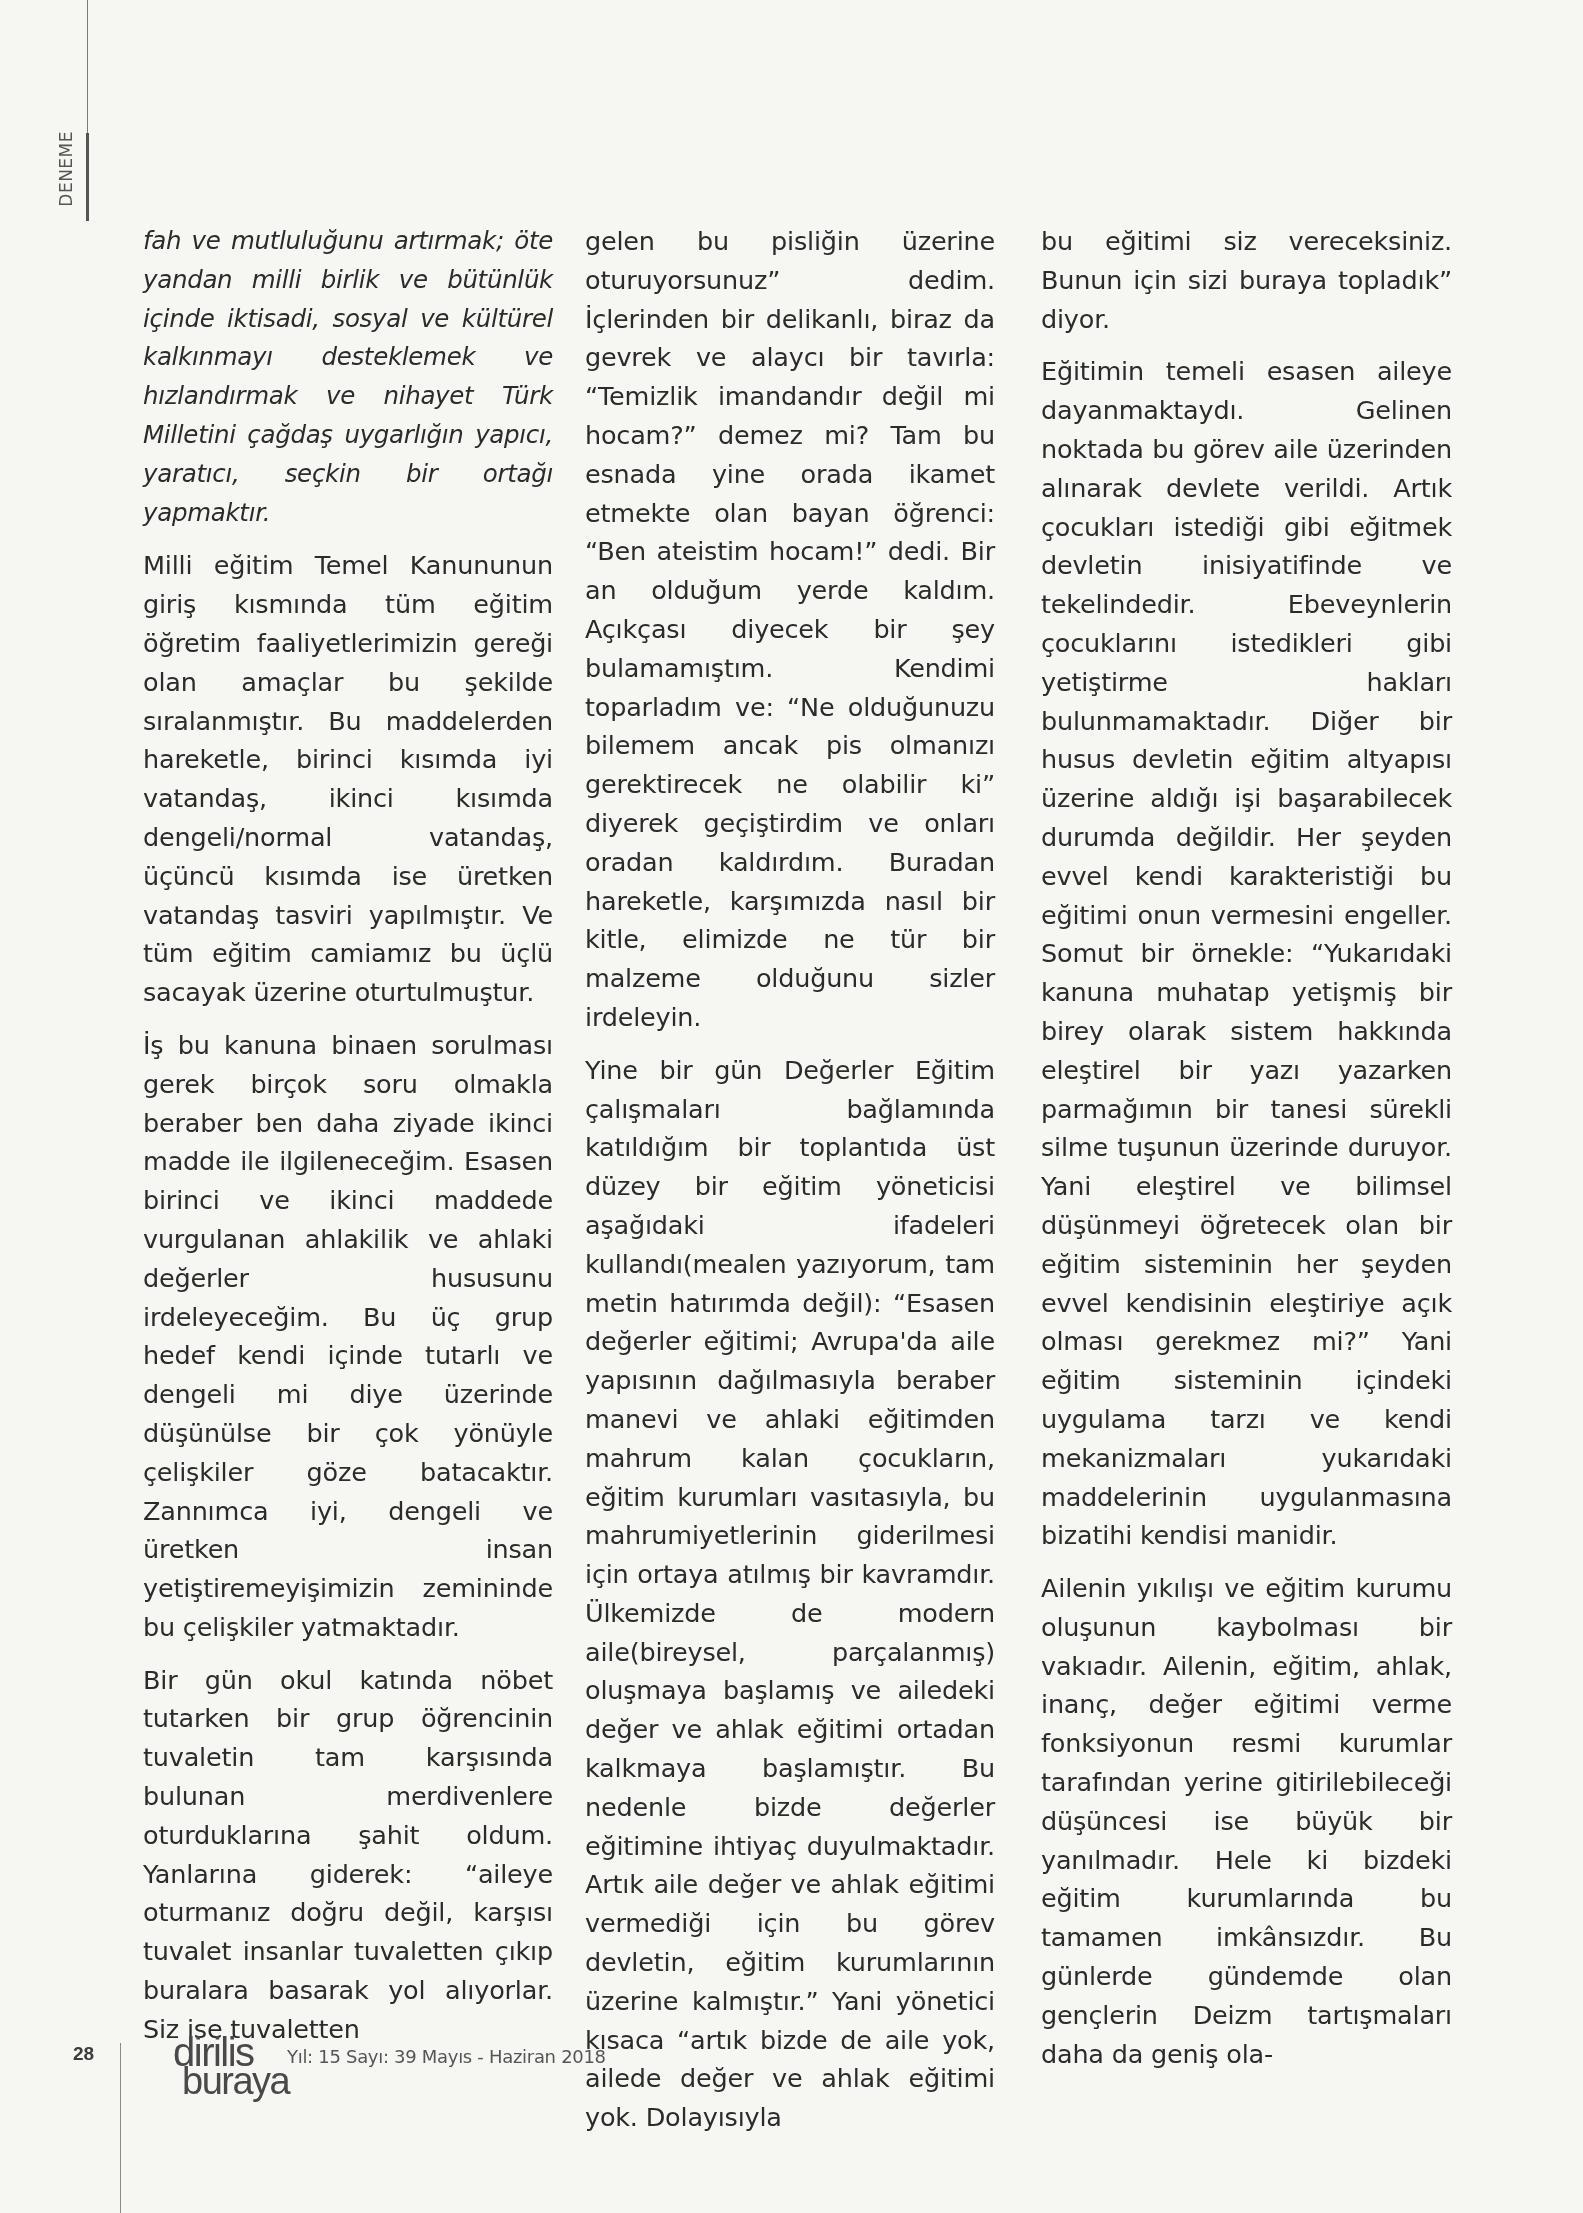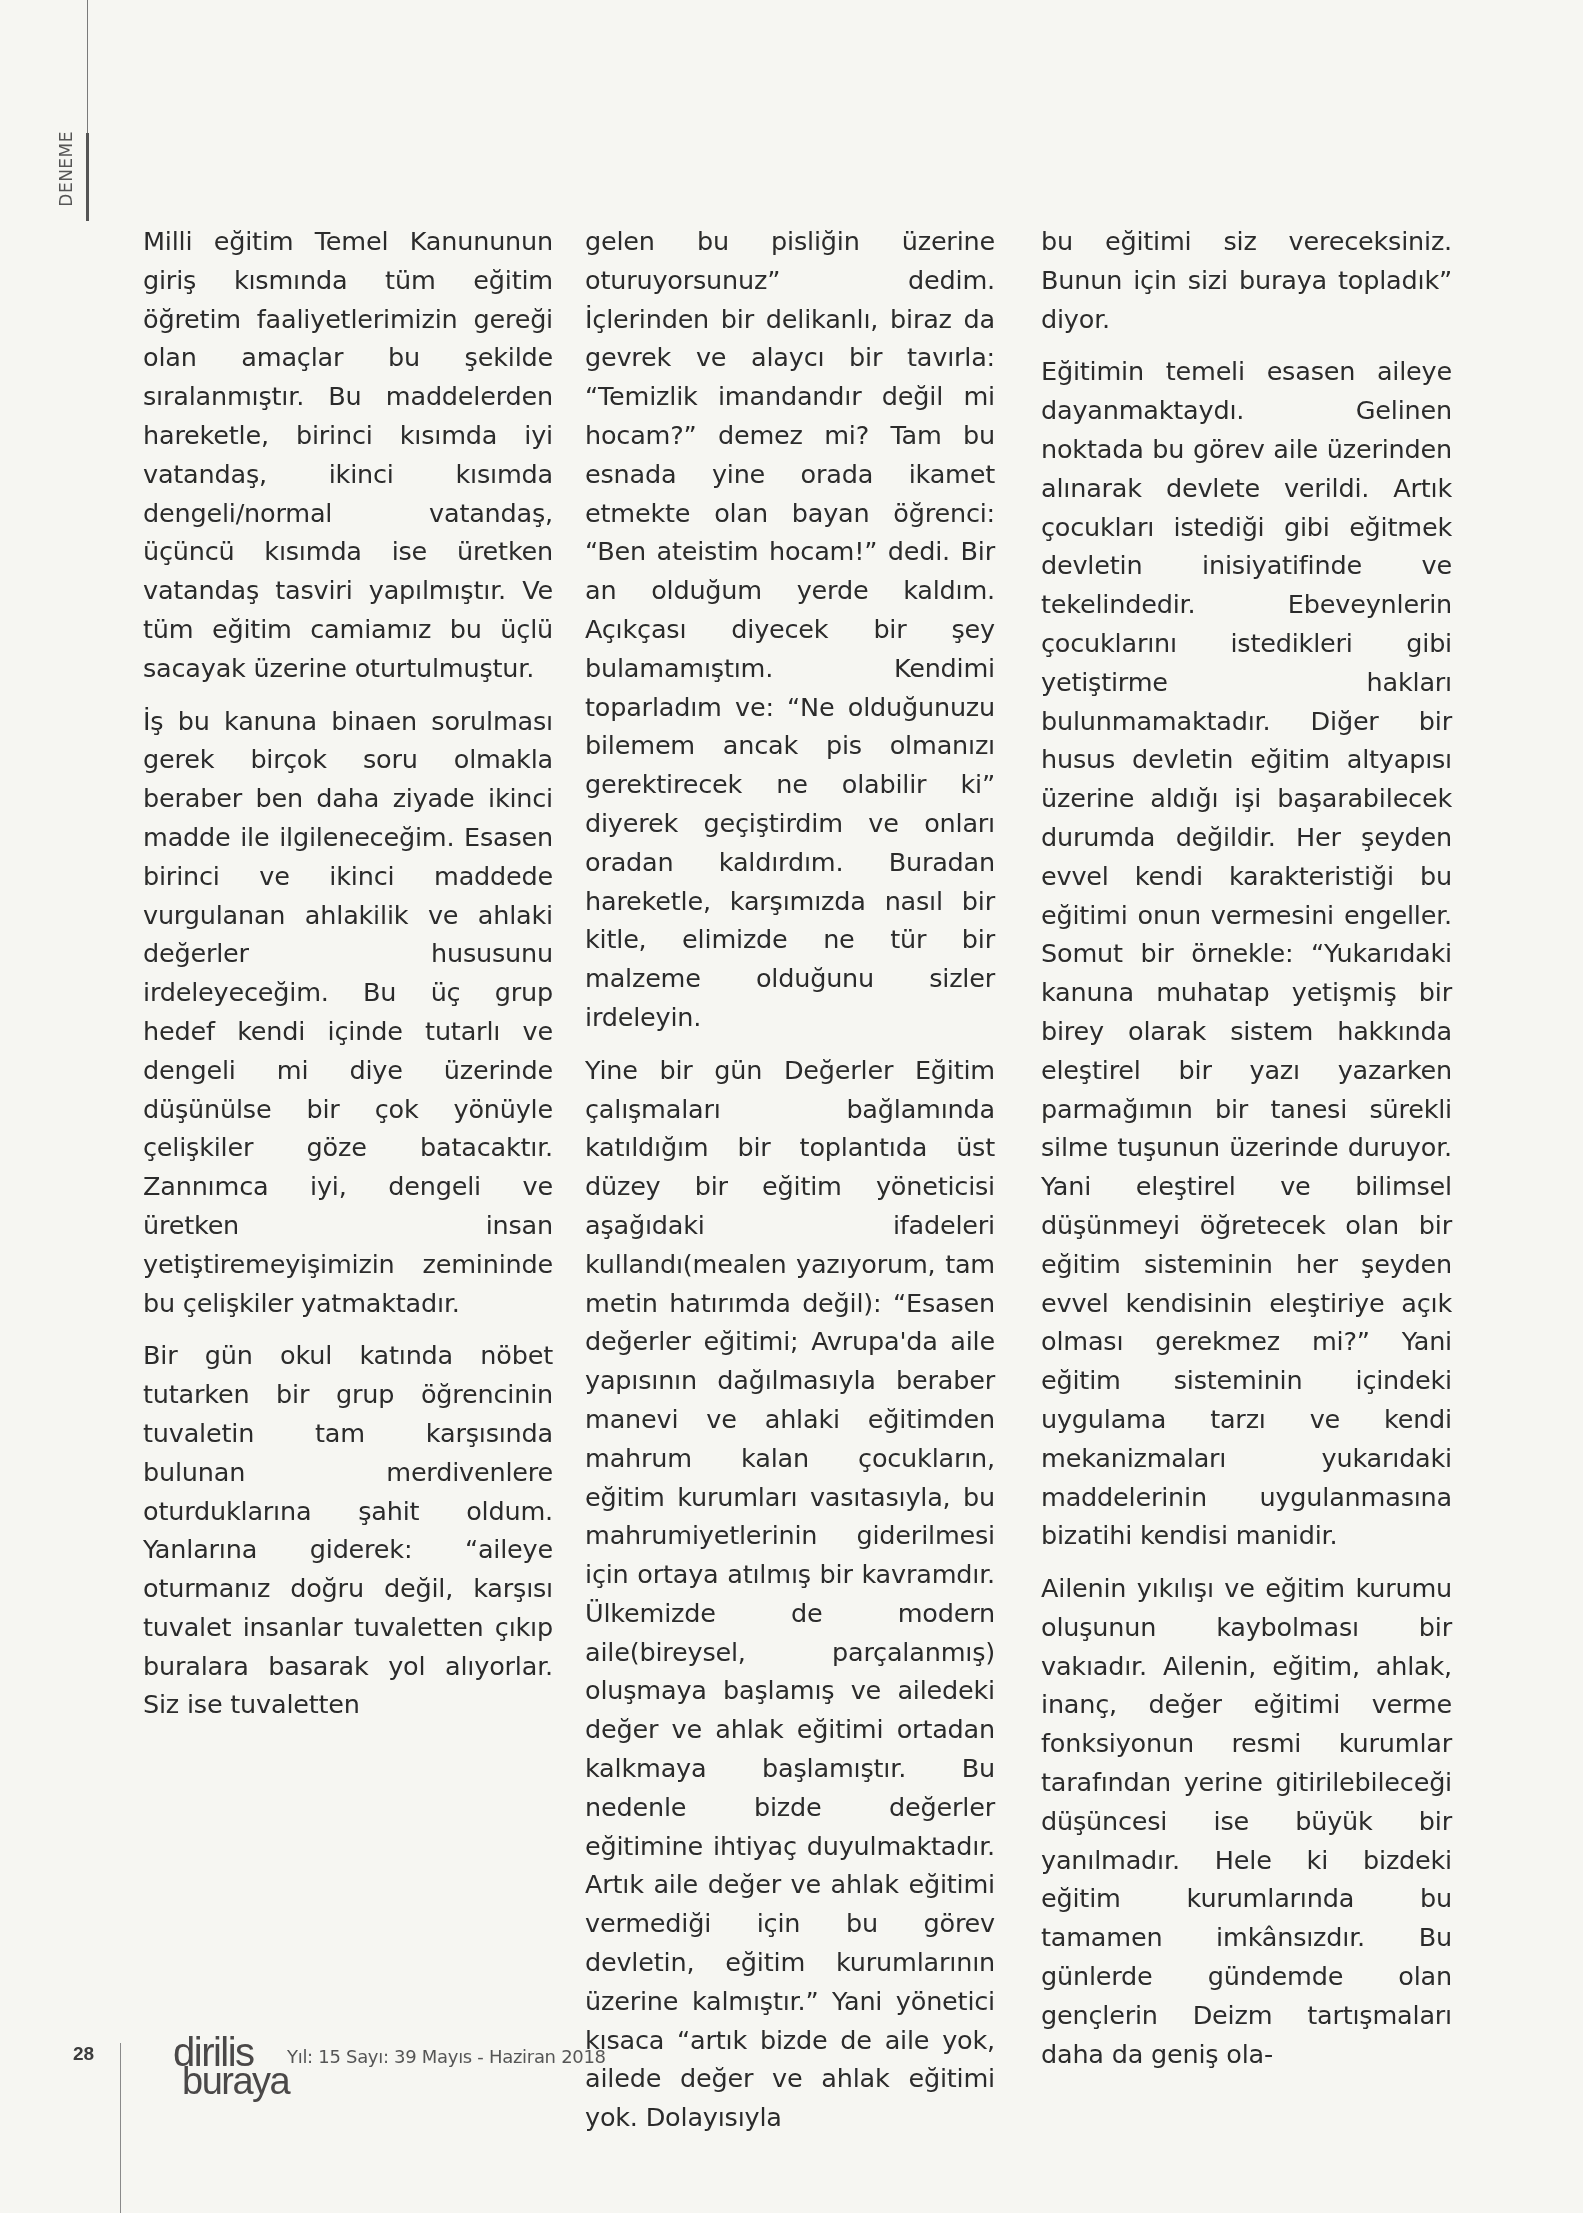--- a/index.html
+++ b/index.html
@@ -116,20 +116,21 @@
     }
   </style>
 </head>
 <body>
 
 <div class="side-rule-thin"></div>
 <div class="side-rule-thick"></div>
 <div class="section-label">DENEME</div>
 
 <div class="column col-1">
+  <p class="italic">fah ve mutluluğunu artırmak; öte yandan milli birlik ve bütünlük içinde iktisadi, sosyal ve kültürel kalkınmayı desteklemek ve hızlandırmak ve nihayet Türk Milletini çağdaş uygarlığın yapıcı, yaratıcı, seçkin bir ortağı yapmaktır.</p>
   <p>Milli eğitim Temel Kanununun giriş kısmında tüm eğitim öğretim faaliyetlerimizin gereği olan amaçlar bu şekilde sıralanmıştır. Bu maddelerden hareketle, birinci kısımda iyi vatandaş, ikinci kısımda dengeli/normal vatandaş, üçüncü kısımda ise üretken vatandaş tasviri yapılmıştır. Ve tüm eğitim camiamız bu üçlü sacayak üzerine oturtulmuştur.</p>
   <p>İş bu kanuna binaen sorulması gerek birçok soru olmakla beraber ben daha ziyade ikinci madde ile ilgileneceğim. Esasen birinci ve ikinci maddede vurgulanan ahlakilik ve ahlaki değerler hususunu irdeleyeceğim. Bu üç grup hedef kendi içinde tutarlı ve dengeli mi diye üzerinde düşünülse bir çok yönüyle çelişkiler göze batacaktır. Zannımca iyi, dengeli ve üretken insan yetiştiremeyişimizin zemininde bu çelişkiler yatmaktadır.</p>
   <p>Bir gün okul katında nöbet tutarken bir grup öğrencinin tuvaletin tam karşısında bulunan merdivenlere oturduklarına şahit oldum. Yanlarına giderek: “aileye oturmanız doğru değil, karşısı tuvalet insanlar tuvaletten çıkıp buralara basarak yol alıyorlar. Siz ise tuvaletten</p>
 </div>
 
 <div class="column col-2">
   <p>gelen bu pisliğin üzerine oturuyorsunuz” dedim. İçlerinden bir delikanlı, biraz da gevrek ve alaycı bir tavırla: “Temizlik imandandır değil mi hocam?” demez mi? Tam bu esnada yine orada ikamet etmekte olan bayan öğrenci: “Ben ateistim hocam!” dedi. Bir an olduğum yerde kaldım. Açıkçası diyecek bir şey bulamamıştım. Kendimi toparladım ve: “Ne olduğunuzu bilemem ancak pis olmanızı gerektirecek ne olabilir ki” diyerek geçiştirdim ve onları oradan kaldırdım. Buradan hareketle, karşımızda nasıl bir kitle, elimizde ne tür bir malzeme olduğunu sizler irdeleyin.</p>
   <p>Yine bir gün Değerler Eğitim çalışmaları bağlamında katıldığım bir toplantıda üst düzey bir eğitim yöneticisi aşağıdaki ifadeleri kullandı(mealen yazıyorum, tam metin hatırımda değil): “Esasen değerler eğitimi; Avrupa'da aile yapısının dağılmasıyla beraber manevi ve ahlaki eğitimden mahrum kalan çocukların, eğitim kurumları vasıtasıyla, bu mahrumiyetlerinin giderilmesi için ortaya atılmış bir kavramdır. Ülkemizde de modern aile(bireysel, parçalanmış) oluşmaya başlamış ve ailedeki değer ve ahlak eğitimi ortadan kalkmaya başlamıştır. Bu nedenle bizde değerler eğitimine ihtiyaç duyulmaktadır. Artık aile değer ve ahlak eğitimi vermediği için bu görev devletin, eğitim kurumlarının üzerine kalmıştır.” Yani yönetici kısaca “artık bizde de aile yok, ailede değer ve ahlak eğitimi yok. Dolayısıyla</p>
 </div>
 

